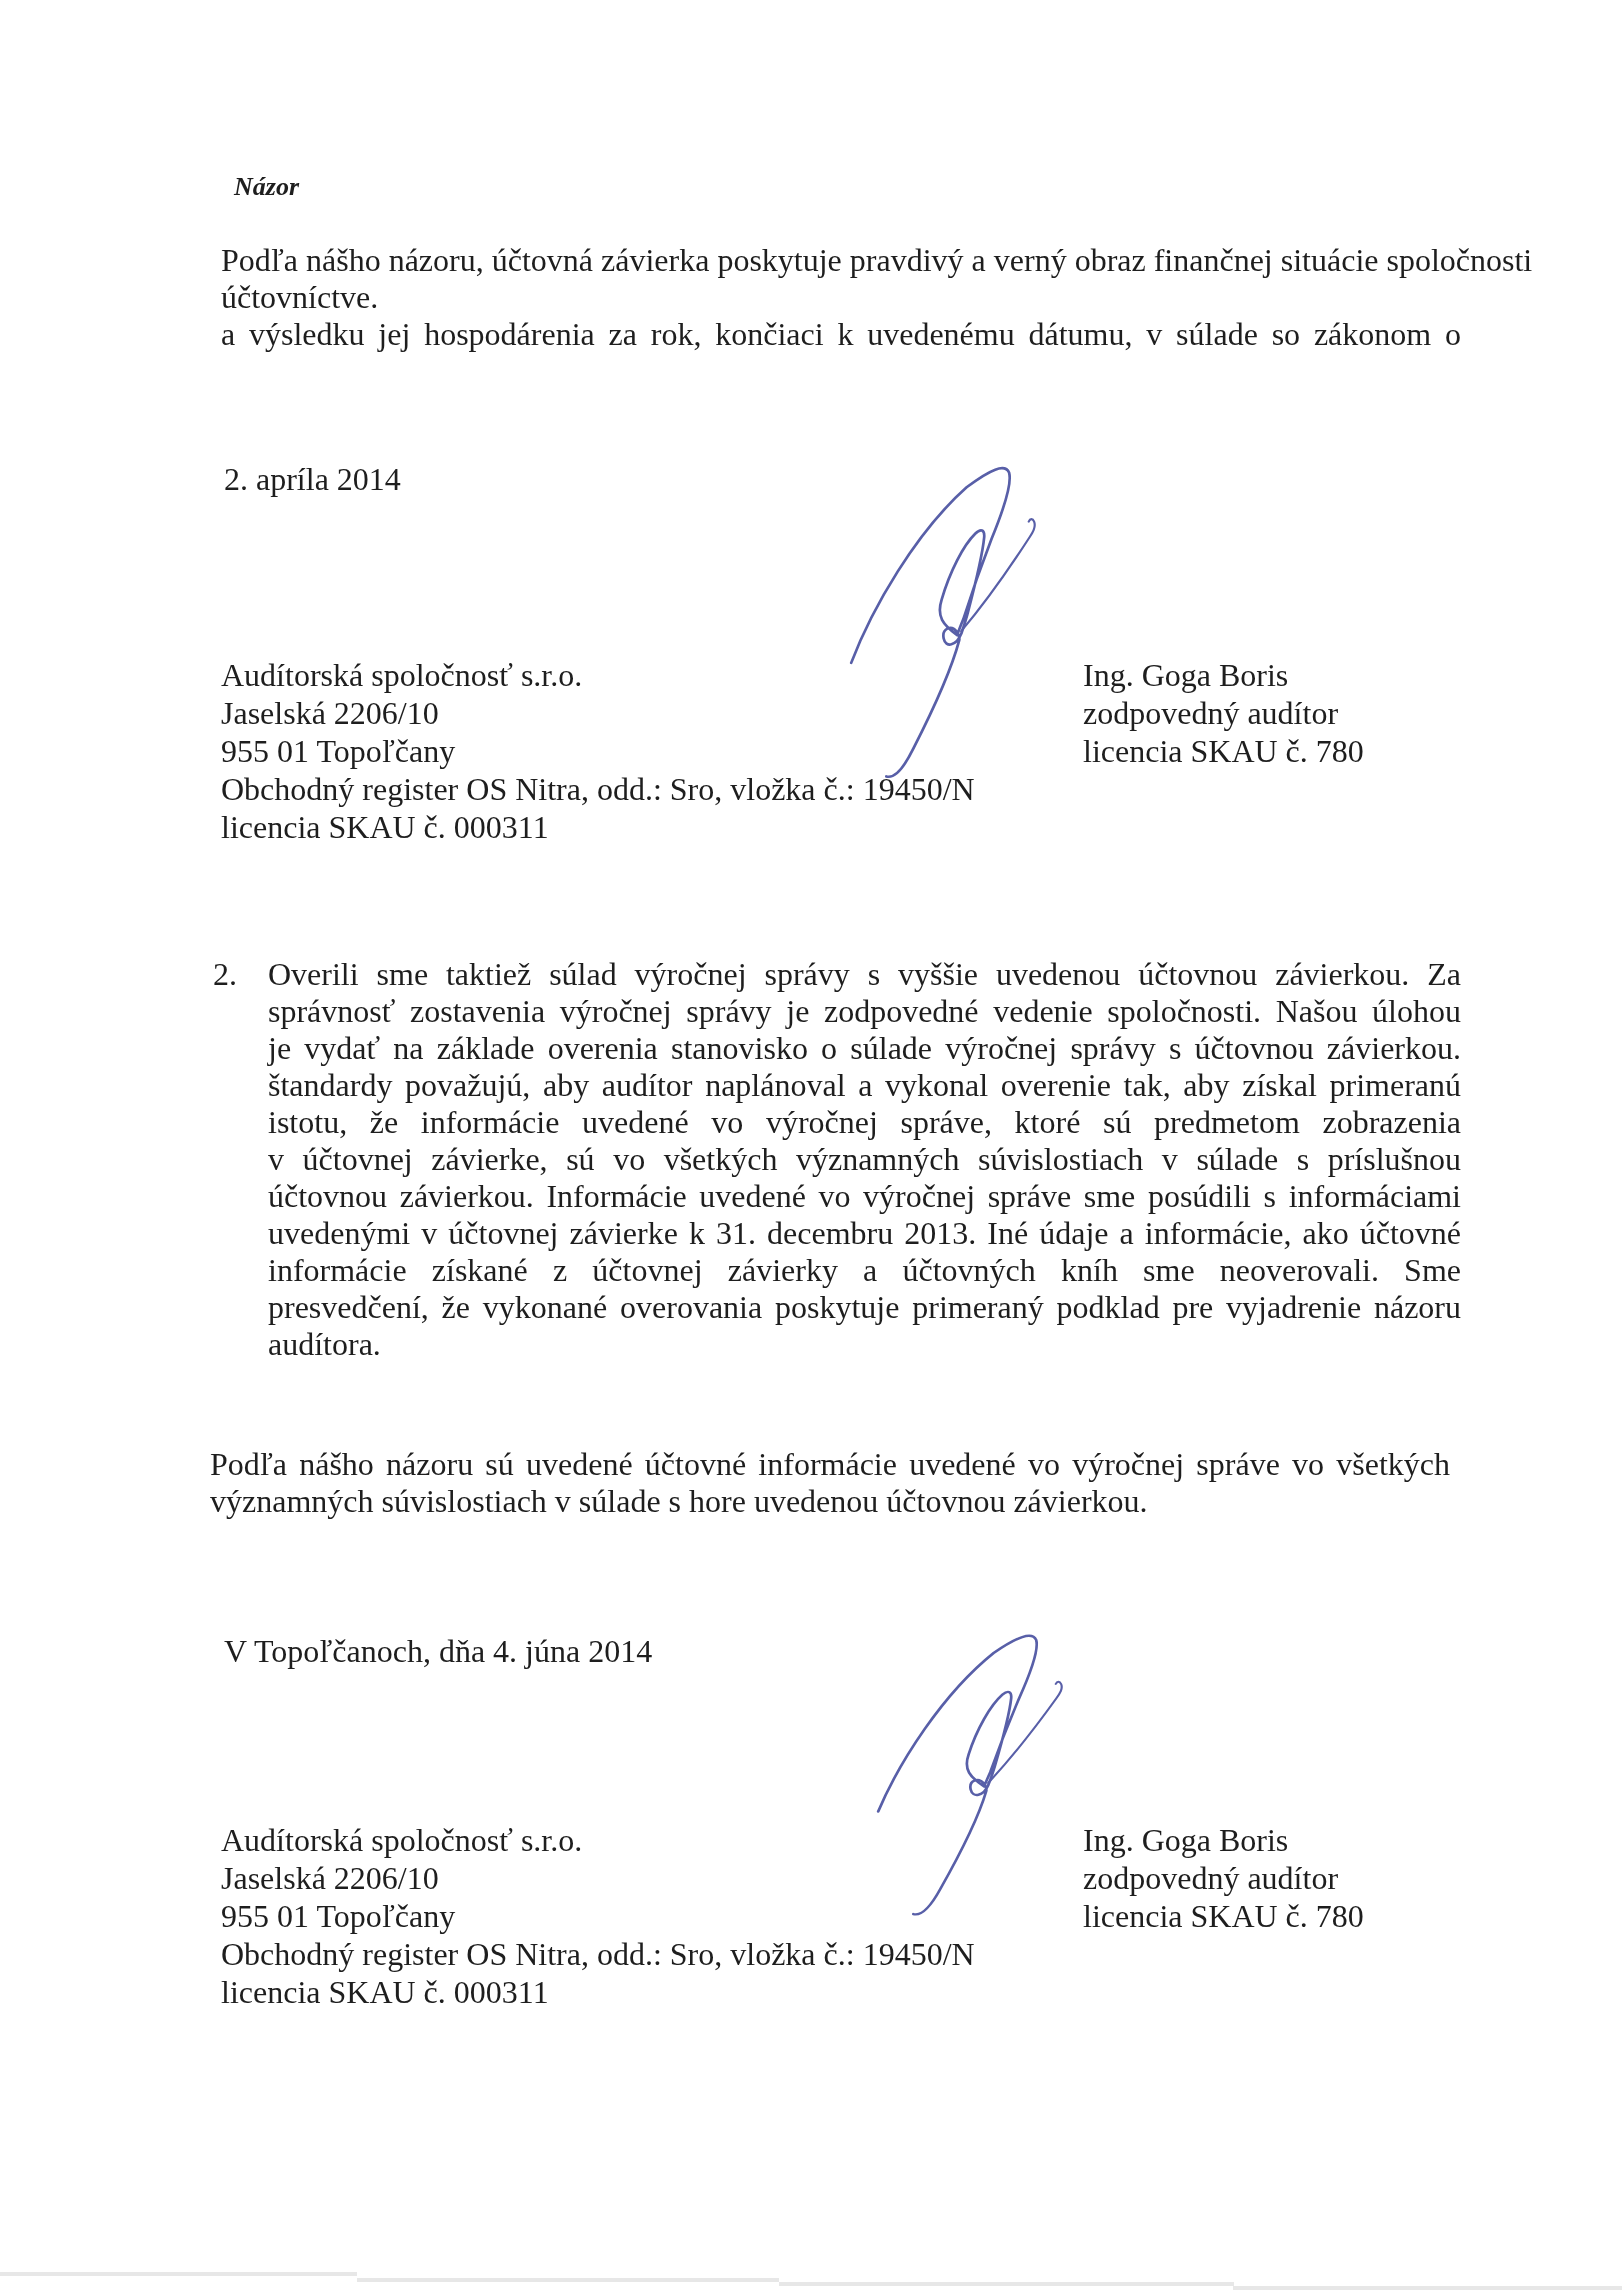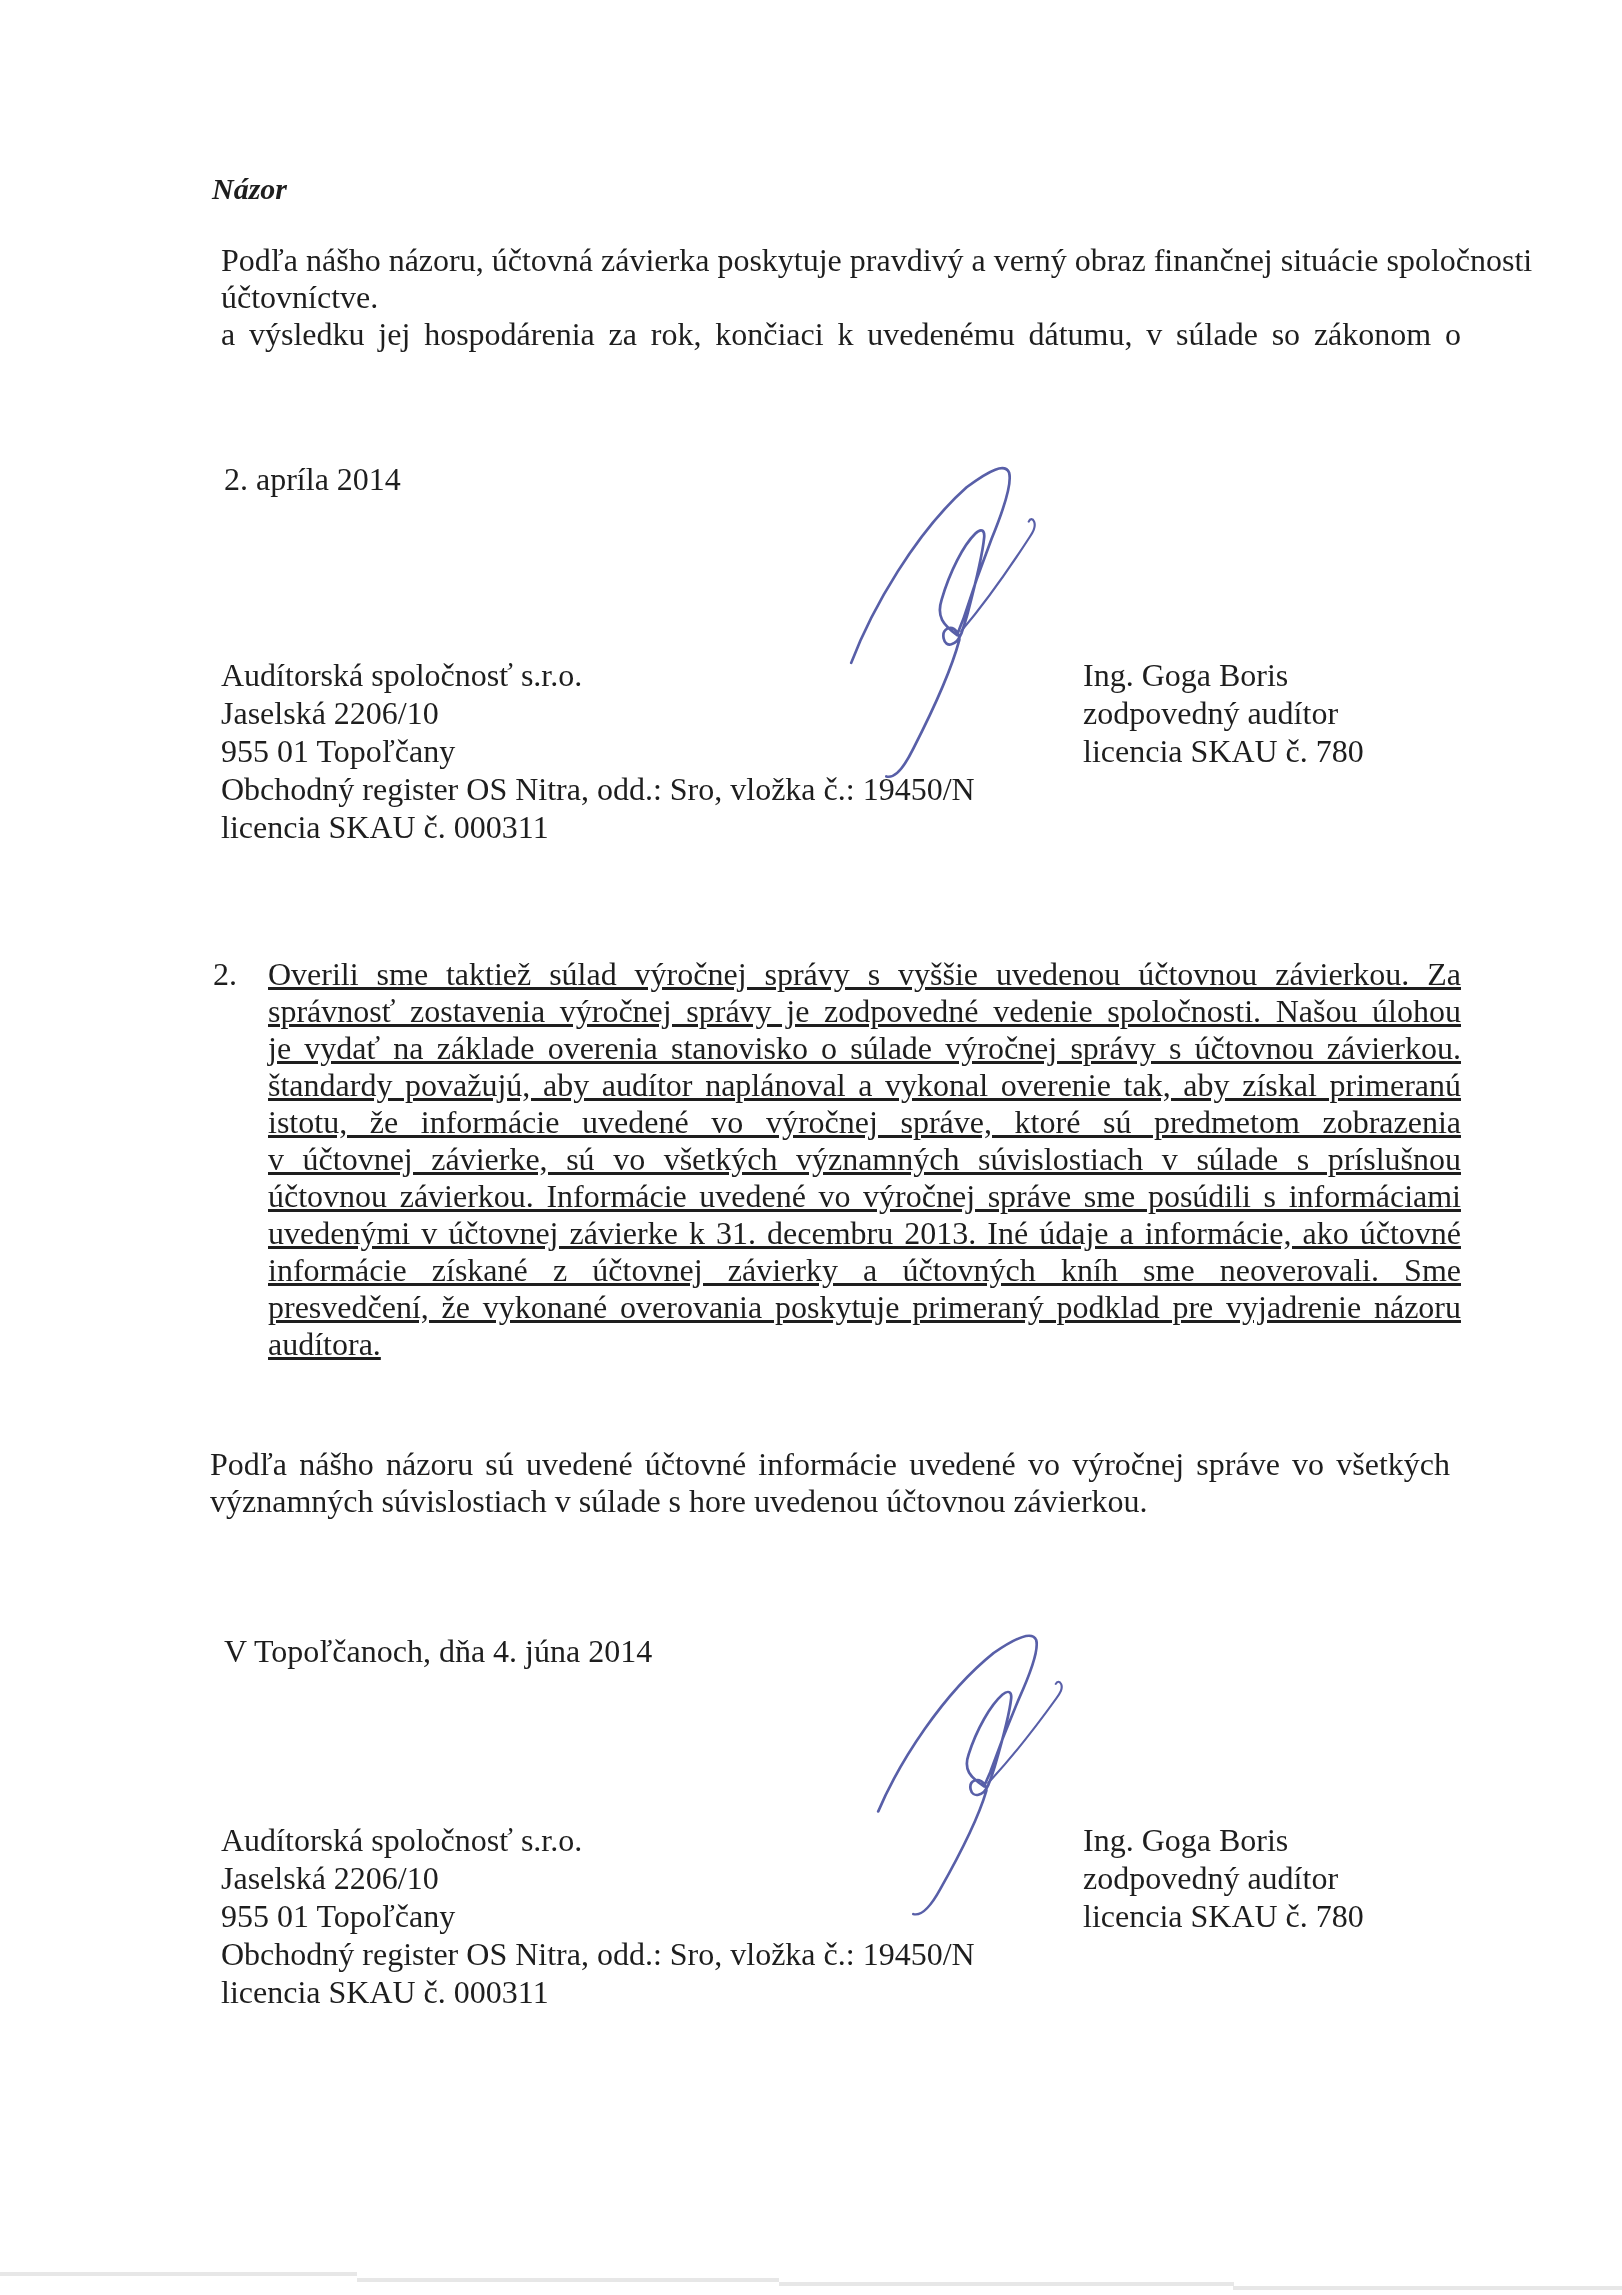--- a/index.html
+++ b/index.html
@@ -10,29 +10,29 @@
     overflow:hidden;
     font-family:"Liberation Serif","DejaVu Serif",serif;
     color:#1e1e1e;
   }
   .abs{position:absolute;}
   .body-text{font-size:32px;line-height:37px;}
   .line{text-align:justify;text-align-last:justify;white-space:nowrap;}
   .line.last{text-align-last:left;}
   .plain{white-space:nowrap;}
   #doc-heading{
-    left:212px;top:172px;
-    font-size:30px;font-weight:bold;font-style:italic;
+    left:234px;top:172px;
+    font-size:26px;font-weight:bold;font-style:italic;
   }
   #paragraph-opinion{left:221px;top:242px;width:1240px;}
   #date-line-1{left:224px;top:461px;font-size:32px;line-height:37px;}
   #firm-block-1{left:221px;top:656px;font-size:32px;line-height:38px;}
   #auditor-block-1{left:1083px;top:656px;font-size:32px;line-height:38px;}
   #paragraph-annual-number{left:213px;top:956px;font-size:32px;line-height:37px;}
-  #paragraph-annual{left:268px;top:956px;width:1193px;text-decoration:underline;}
+  #paragraph-annual{left:268px;top:956px;width:1193px;}
   #paragraph-conclusion{left:210px;top:1446px;width:1240px;}
   #date-line-2{left:224px;top:1627px;font-size:32px;line-height:37px;margin-top:6px;}
   #firm-block-2{left:221px;top:1821px;font-size:32px;line-height:38px;}
   #auditor-block-2{left:1083px;top:1821px;font-size:32px;line-height:38px;}
   .sig{pointer-events:none;}
   #signature-1{left:835px;top:453px;width:216px;height:330px;}
   #signature-2{left:862px;top:1622px;width:216px;height:298px;}
   .sig path{fill:none;stroke-linecap:round;stroke-linejoin:round;}
   .artifact{background:#e7e7e7;height:3.9px;}
   #artifact-seg-1{left:0;top:2272px;width:357px;}

